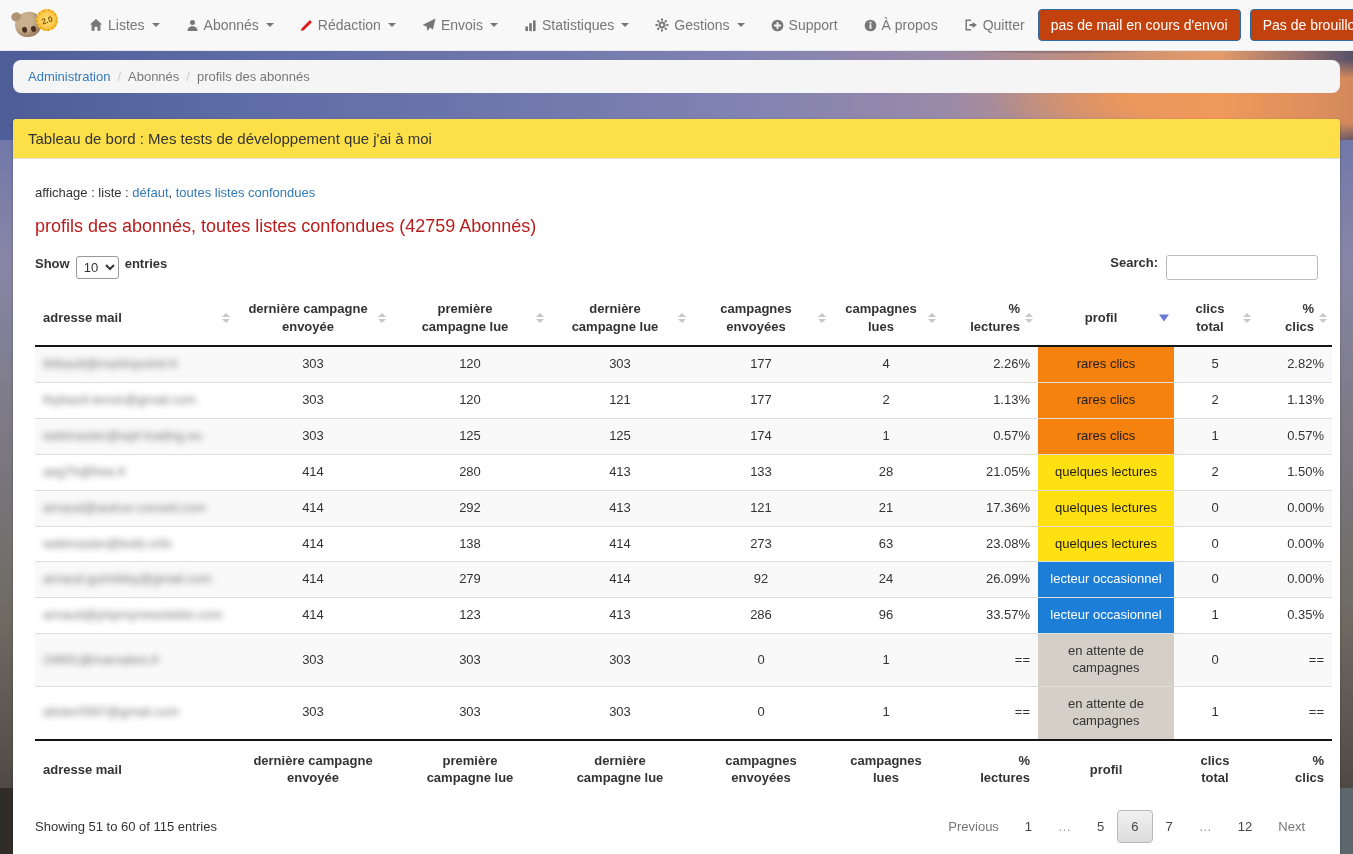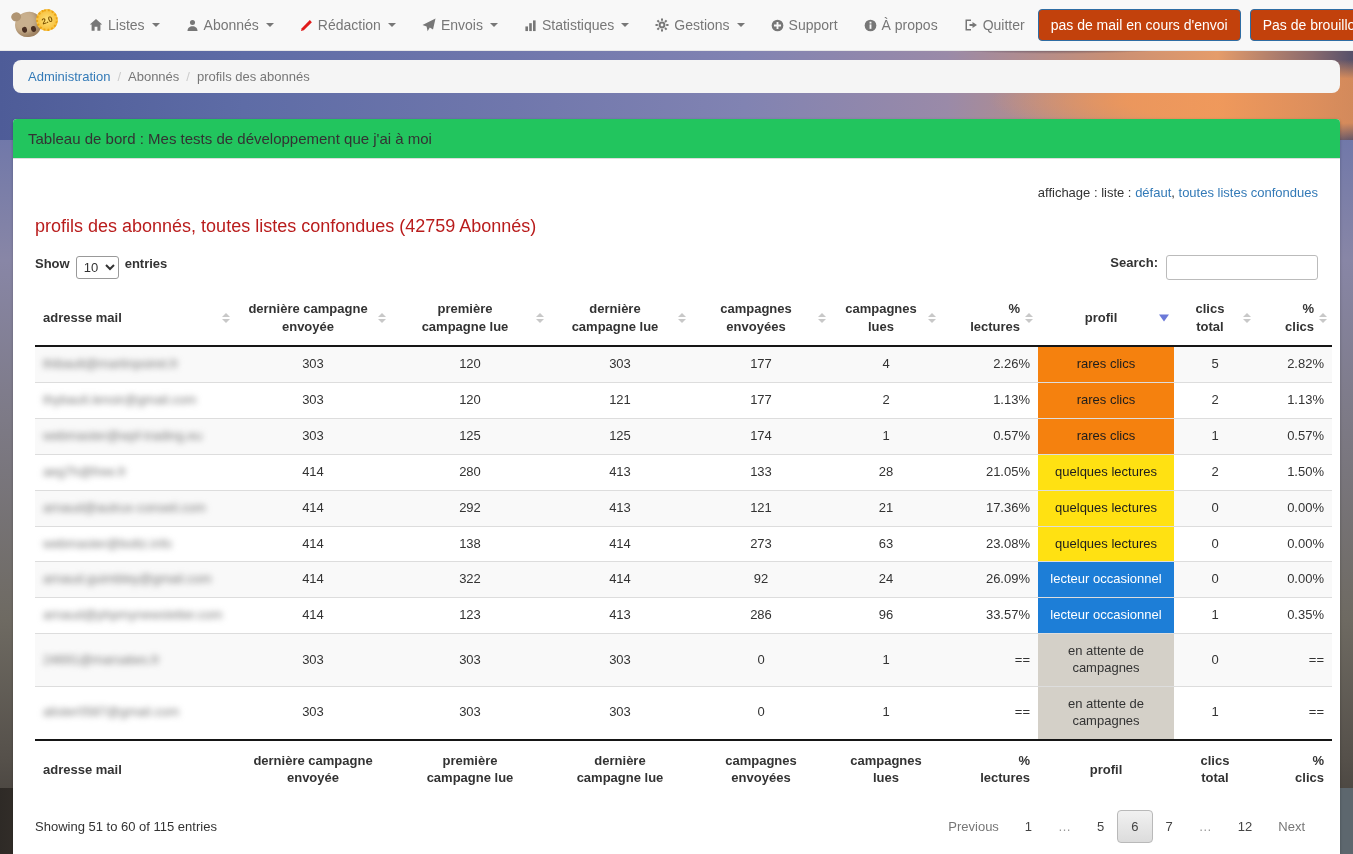--- a/index.html
+++ b/index.html
@@ -65,25 +65,25 @@
 
   
   .breadcrumb { margin:9px 13px; background:#f5f5f5; border-radius:8px; padding:9px 15px;
     font-size:13px; color:#777; }
   .breadcrumb .crumb-link { color:#337ab7; text-decoration:none; cursor:pointer; }
   .crumb-sep { color:#ccc; margin:0 7px; }
 
   
   .panel { margin:26px 13px 64px; background:#fff; border-radius:4px;
     box-shadow:0 1px 3px rgba(0,0,0,.25); }
-  .panel-heading { background:#22c55e; border-bottom:1px solid #ddd; border-radius:4px 4px 0 0;
+  .panel-heading { background:#fde047; border-bottom:1px solid #ddd; border-radius:4px 4px 0 0;
     padding:11px 15px; font-size:15px; color:#333; }
   .panel-body { padding:14px 22px 26px; }
 
-  .display-line { text-align:right; font-size:13px; color:#333; margin:12px 0 16px; }
+  .display-line { text-align:left; font-size:13px; color:#333; margin:12px 0 16px; }
   .display-line a { color:#337ab7; text-decoration:none; cursor:pointer; }
   .page-title { font-size:18px; font-weight:normal; color:#b91c1c; margin:6px 0 18px; }
 
   .controls { display:flex; justify-content:space-between; align-items:center;
     margin-bottom:10px; font-size:13px; color:#333; font-weight:bold; }
   .show-wrap, .search-wrap { display:flex; align-items:flex-start; }
   .show-select { margin:0 6px; font-size:13px; padding:2px 3px; border:1px solid #999;
     border-radius:3px; background:#fff; color:#333; }
   .search-input { margin-left:8px; width:152px; height:25px; border:1px solid #bbb;
     border-radius:3px; padding:2px 6px; font-size:13px; }
@@ -391,21 +391,21 @@
               <td class="al-center">273</td>
               <td class="al-center">63</td>
               <td class="al-right">23.08%</td>
               <td class="profil-cell" style="background: rgb(255, 225, 18); color: rgb(29, 29, 29);">quelques lectures</td>
               <td class="al-center">0</td>
               <td class="al-right">0.00%</td>
             </tr>
             <tr>
               <td class="al-left"><span class="email">arnaud.guimbley@gmail.com</span></td>
               <td class="al-center">414</td>
-              <td class="al-center">322</td>
+              <td class="al-center">279</td>
               <td class="al-center">414</td>
               <td class="al-center">92</td>
               <td class="al-center">24</td>
               <td class="al-right">26.09%</td>
               <td class="profil-cell" style="background: rgb(29, 126, 215); color: rgb(255, 255, 255);">lecteur occasionnel</td>
               <td class="al-center">0</td>
               <td class="al-right">0.00%</td>
             </tr>
             <tr>
               <td class="al-left"><span class="email">arnaud@phpmynewsletter.com</span></td>

